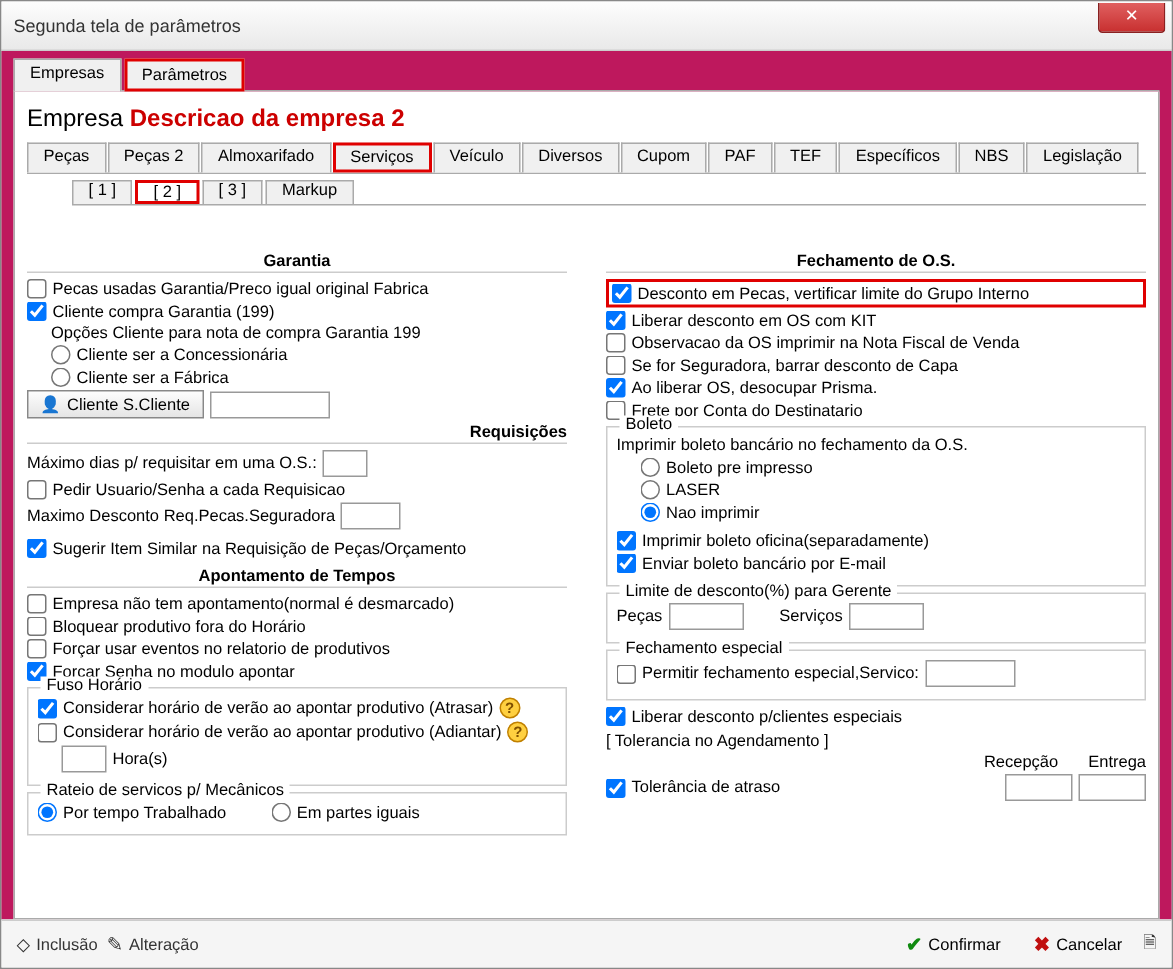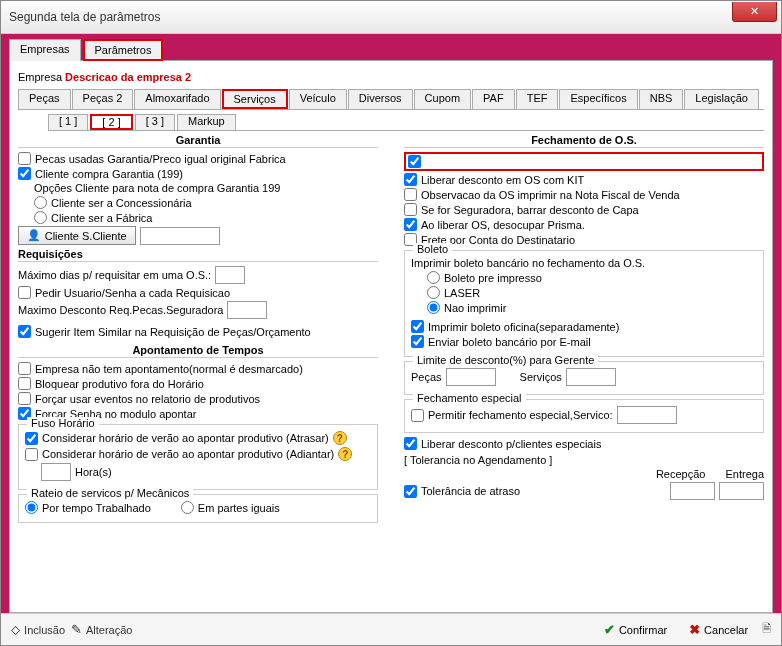--- a/index.html
+++ b/index.html
@@ -6,29 +6,29 @@
 body { font-family: "Segoe UI", Tahoma, sans-serif; font-size: 11px; background: #fff; }
 .window { width: 782px; height: 646px; border: 1px solid #888; background: #f0f0f0; position: relative; display: flex; flex-direction: column; }
 .titlebar { height: 16px; background: linear-gradient(#fdfdfd,#e9e9e9); border-bottom: 1px solid #ccc; display: flex; align-items: center; padding: 16px 8px; position: relative; }
 .titlebar .title { font-size: 12px; color: #333; }
 .close-btn { position: absolute; right: 4px; top: 1px; width: 45px; height: 20px; background: linear-gradient(#e06060,#c83030); border: 1px solid #8a2020; border-top: none; border-radius: 0 0 3px 3px; color: #fff; text-align: center; line-height: 18px; font-size: 11px; cursor: pointer; }
 .content { flex: 1; padding: 4px 8px 0 8px; background: #be185d; display: flex; flex-direction: column; }
 .tabs { display: flex; border-bottom: 1px solid #aaa; }
 .tabs .tab { padding: 3px 10px; border: 1px solid #aaa; border-bottom: none; background: #f0f0f0; margin-right: 2px; cursor: pointer; position: relative; top: 1px; }
 .tabs .tab.hl { border: 2px solid #e00000; }
 .panel { flex: 1; border: 1px solid #aaa; border-top: none; background: #fff; padding: 6px 8px; overflow: hidden; }
-.empresa-line { margin: 4px 0 6px 0; font-size: 11px; }
+.empresa-line { margin: 4px 0 6px 0; font-size: 16px; }
 .empresa-line .desc { color: #c00; font-weight: bold; }
 .subtabs { display: flex; border-bottom: 1px solid #aaa; margin-top: 2px; }
 .subtabs .tab { padding: 2px 10px; border: 1px solid #aaa; border-bottom: none; background: #f0f0f0; margin-right: 1px; cursor: pointer; font-size: 11px; }
 .subtabs .tab.hl { border: 2px solid #e00000; }
 .pagetabs { display: flex; border-bottom: 1px solid #aaa; margin-top: 4px; margin-left: 30px; }
 .pagetabs .tab { padding: 0 10px; border: 1px solid #aaa; border-bottom: none; background: #f0f0f0; margin-right: 2px; cursor: pointer; }
 .pagetabs .tab.hl { border: 2px solid #e00000; background: #fff; }
-.cols { display: flex; gap: 26px; }
+.cols { display: flex; gap: 26px; margin-top: 28px; }
 .col { flex: 1; }
 .section-title { text-align: center; font-weight: bold; border-bottom: 1px solid #ccc; margin: 3px 0 4px 0; padding-bottom: 1px; }
 .row { margin: 2px 0; display: flex; align-items: center; gap: 4px; }
 .row.indent { margin-left: 16px; }
 .chk { width: 13px; height: 13px; flex-shrink: 0; }
 .rdo { width: 13px; height: 13px; flex-shrink: 0; }
 label { cursor: default; white-space: nowrap; }
 .box { border: 1px solid #ccc; padding: 4px 22px 6px 6px; margin: 4px 0; position: relative; }
 .box .legend { position: absolute; top: -8px; left: 8px; background: #fff; padding: 0 4px; font-size: 11px; }
 .txt { border: 1px solid #999; height: 18px; background: #fff; padding: 0 2px; font-size: 11px; }
@@ -111,21 +111,21 @@
               <label>Cliente ser a Fábrica</label>
             </div>
           <div class="row">
               <button class="btn">
                 <span>👤</span>
                 <span>Cliente S.Cliente</span>
               </button>
               <input type="text" class="txt" style="width: 80px;">
             </div>
 
-          <div class="section-title" style="text-align:left">Requisições</div>
+          <div class="section-title" style="text-align:right">Requisições</div>
           <div class="row">
               <label>Máximo dias p/ requisitar em uma O.S.:</label>
               <input type="text" class="txt" style="width: 30px;">
             </div>
           <div class="row">
               <input type="checkbox" class="chk" style="">
               <label>Pedir Usuario/Senha a cada Requisicao</label>
             </div>
           <div class="row">
               <label>Maximo Desconto Req.Pecas.Seguradora</label>
@@ -184,20 +184,21 @@
                   <label>Em partes iguais</label>
                 </span>
             </div>
           </div>
         </div>
 
         <div class="col">
           <div class="section-title">Fechamento de O.S.</div>
           <div class="row hl-box">
               <input type="checkbox" class="chk" checked="" style="">
+              <label>Desconto em Pecas, vertificar limite do Grupo Interno</label>
             </div>
           <div class="row">
               <input type="checkbox" class="chk" checked="" style="">
               <label>Liberar desconto em OS com KIT</label>
             </div>
           <div class="row">
               <input type="checkbox" class="chk" style="">
               <label>Observacao da OS imprimir na Nota Fiscal de Venda</label>
             </div>
           <div class="row">

